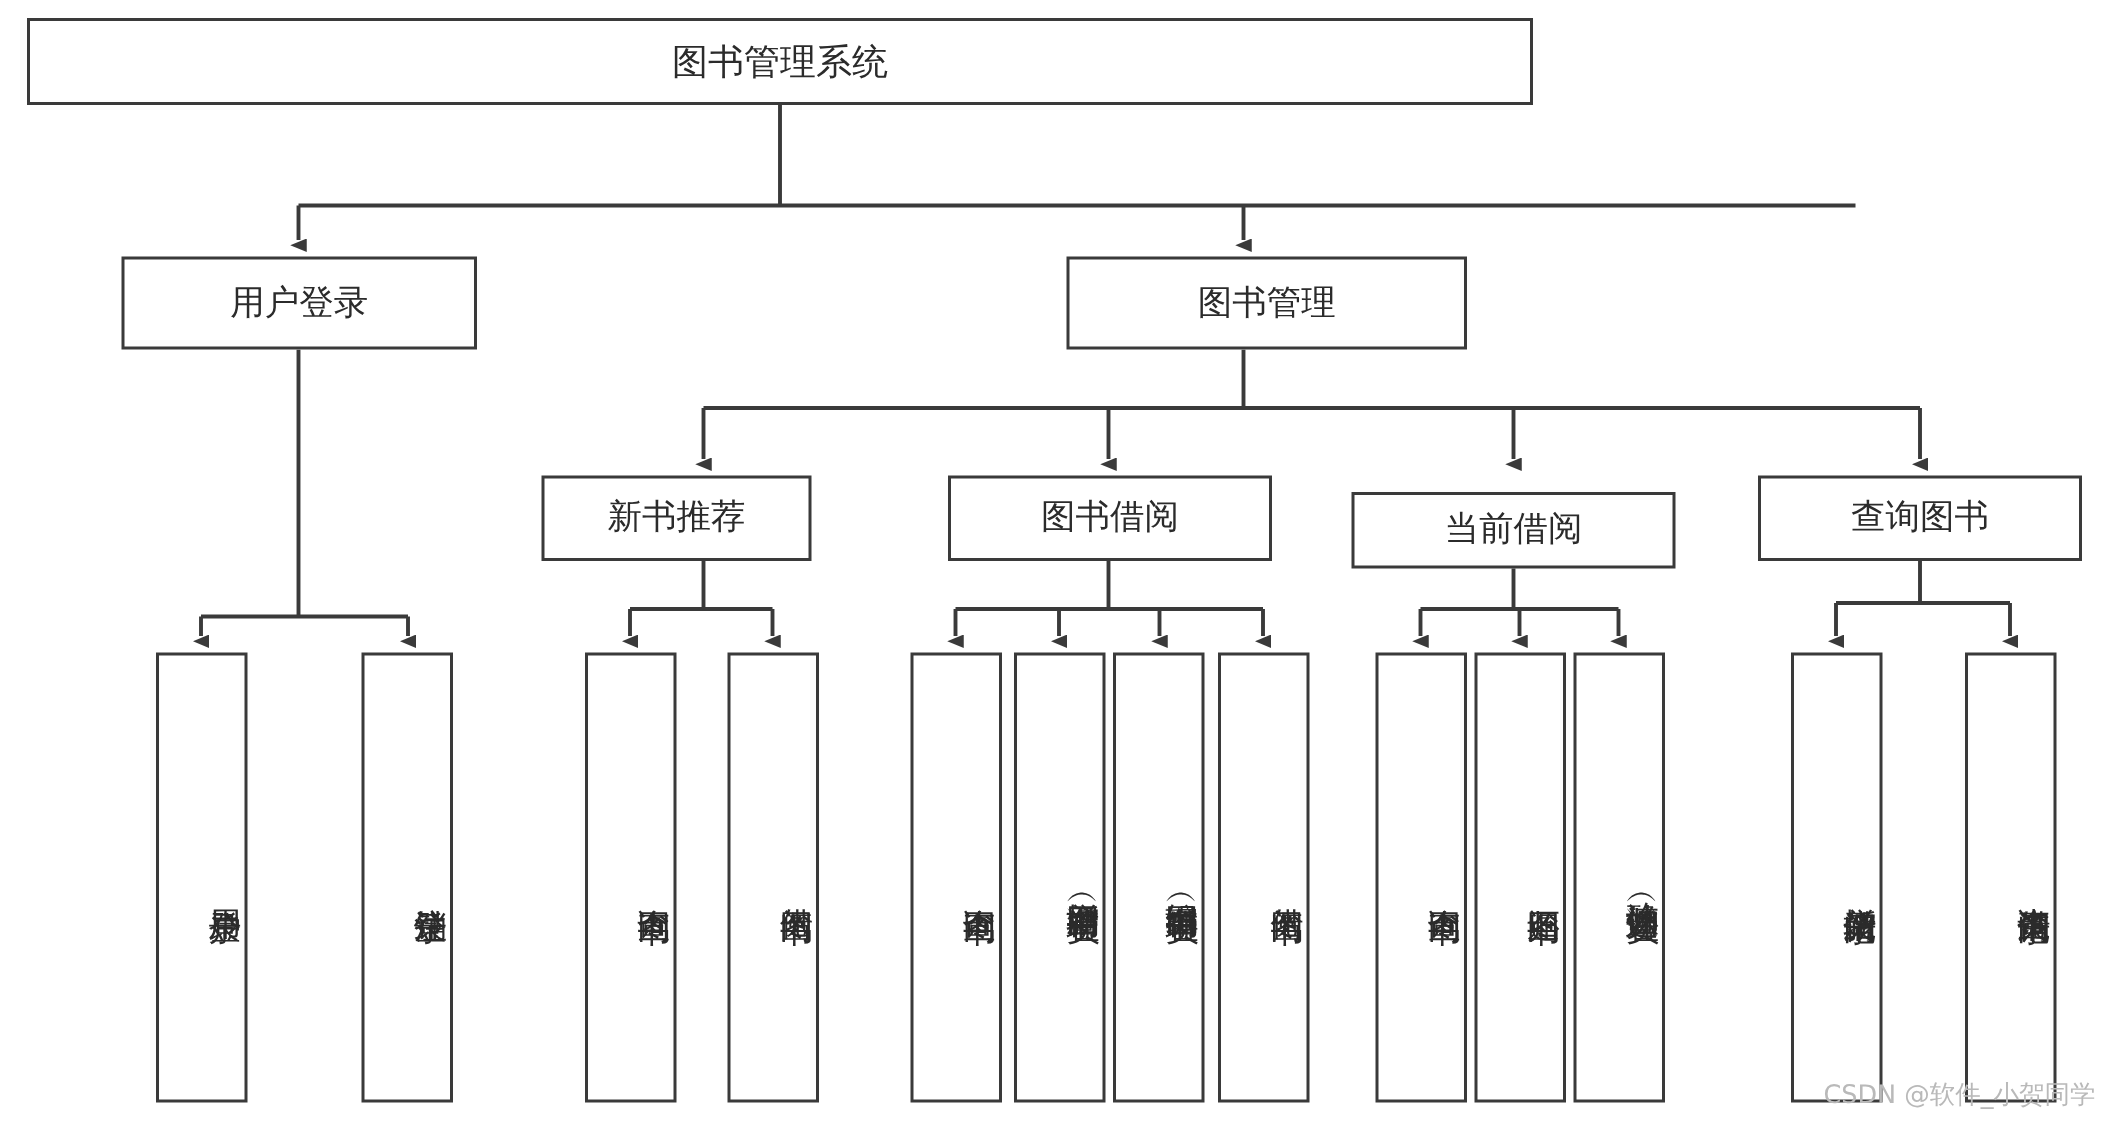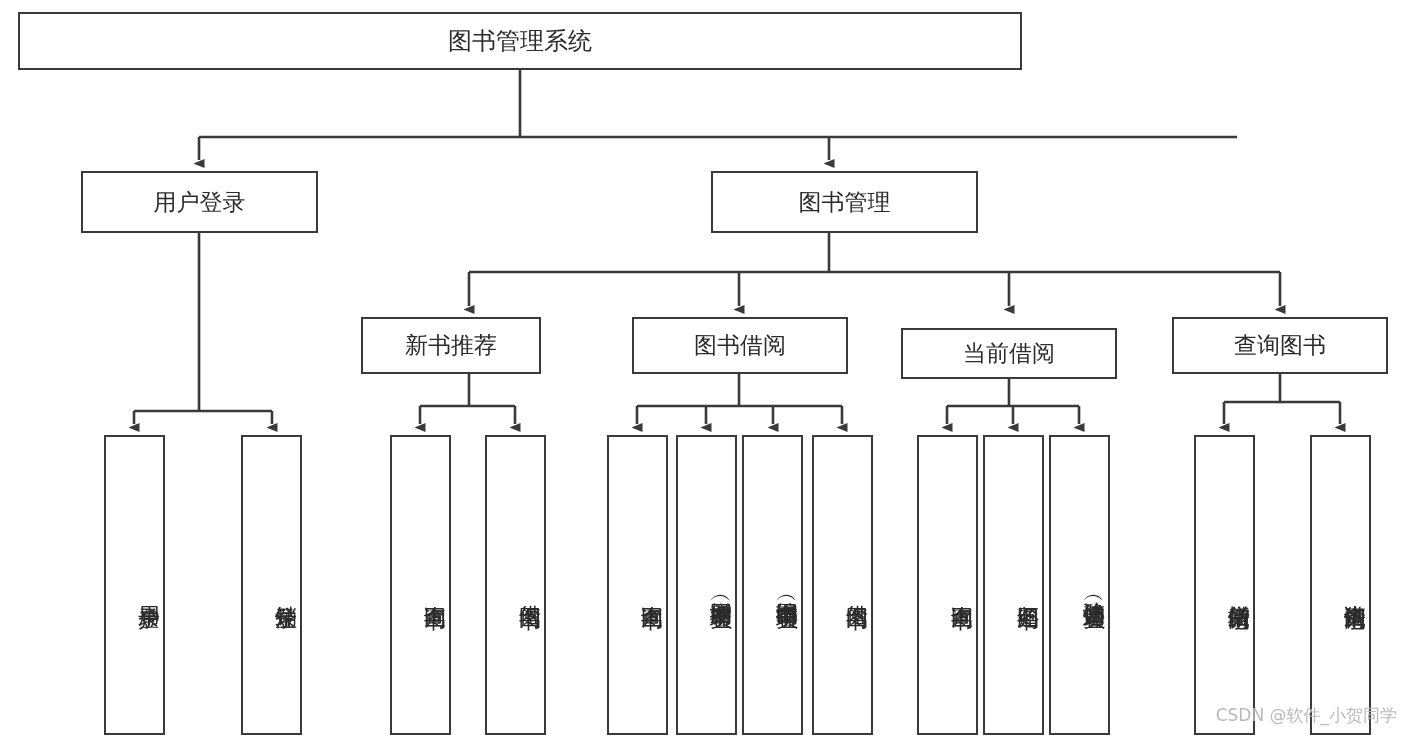--- a/index.html
+++ b/index.html
@@ -51,21 +51,21 @@
     align-items: flex-start;
     justify-content: center;
     padding-top: 10px;
   }
   .node.v.tall {
     padding-top: 6px;
   }
   .watermark {
     position: absolute;
     right: 8px;
-    bottom: 20px;
+    bottom: 6px;
     font-size: 17px;
     color: #b9b9b9;
     z-index: 3;
     white-space: nowrap;
   }
 </style>
 </head>
 <body>
 
 <div id="canvas">

